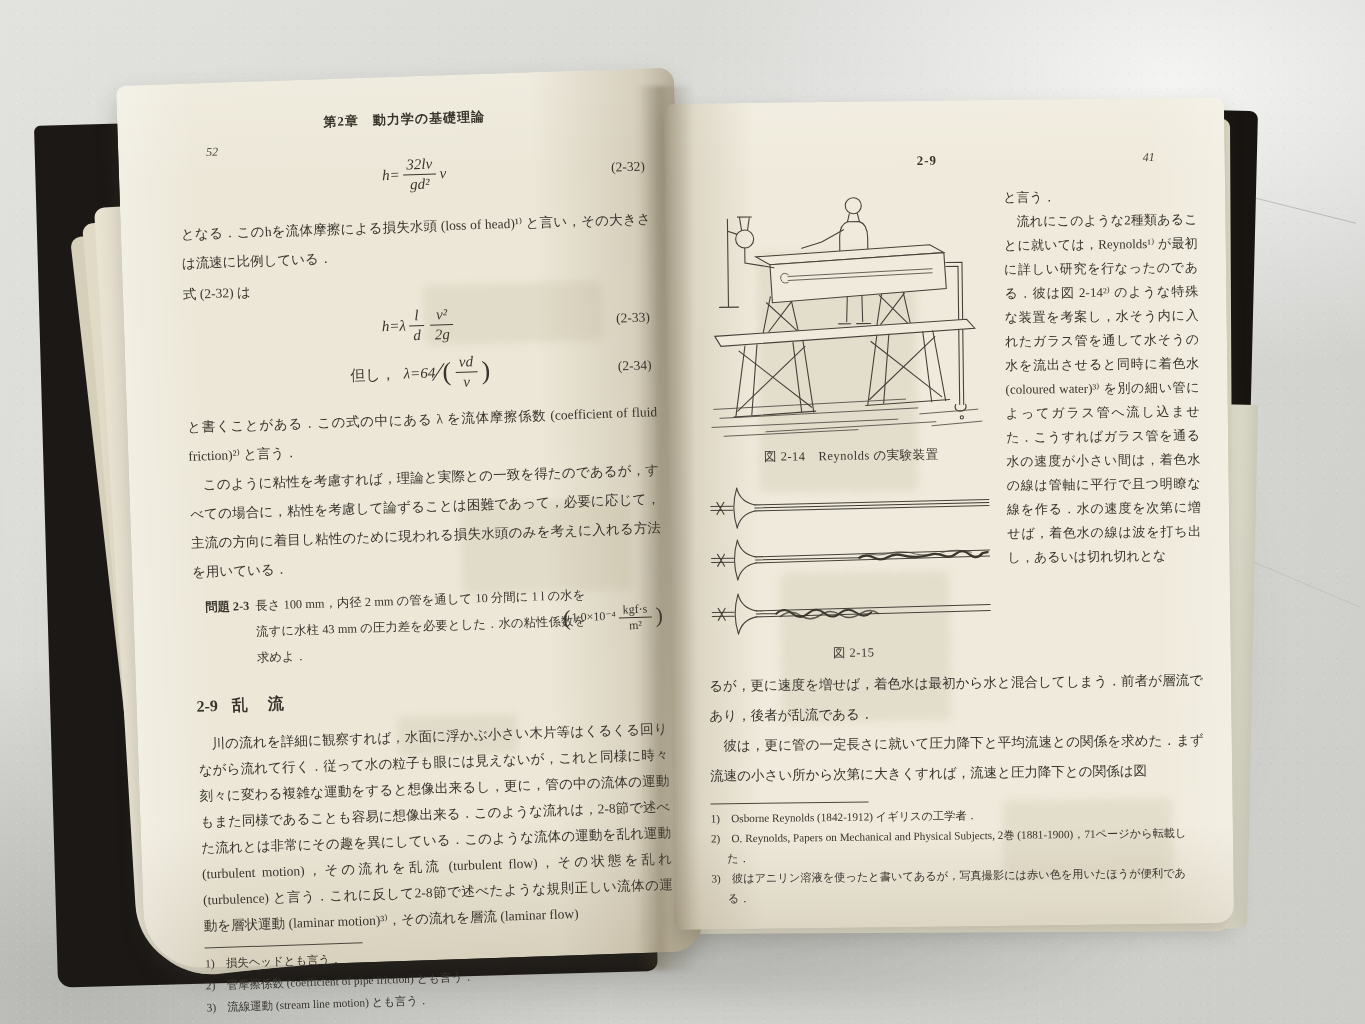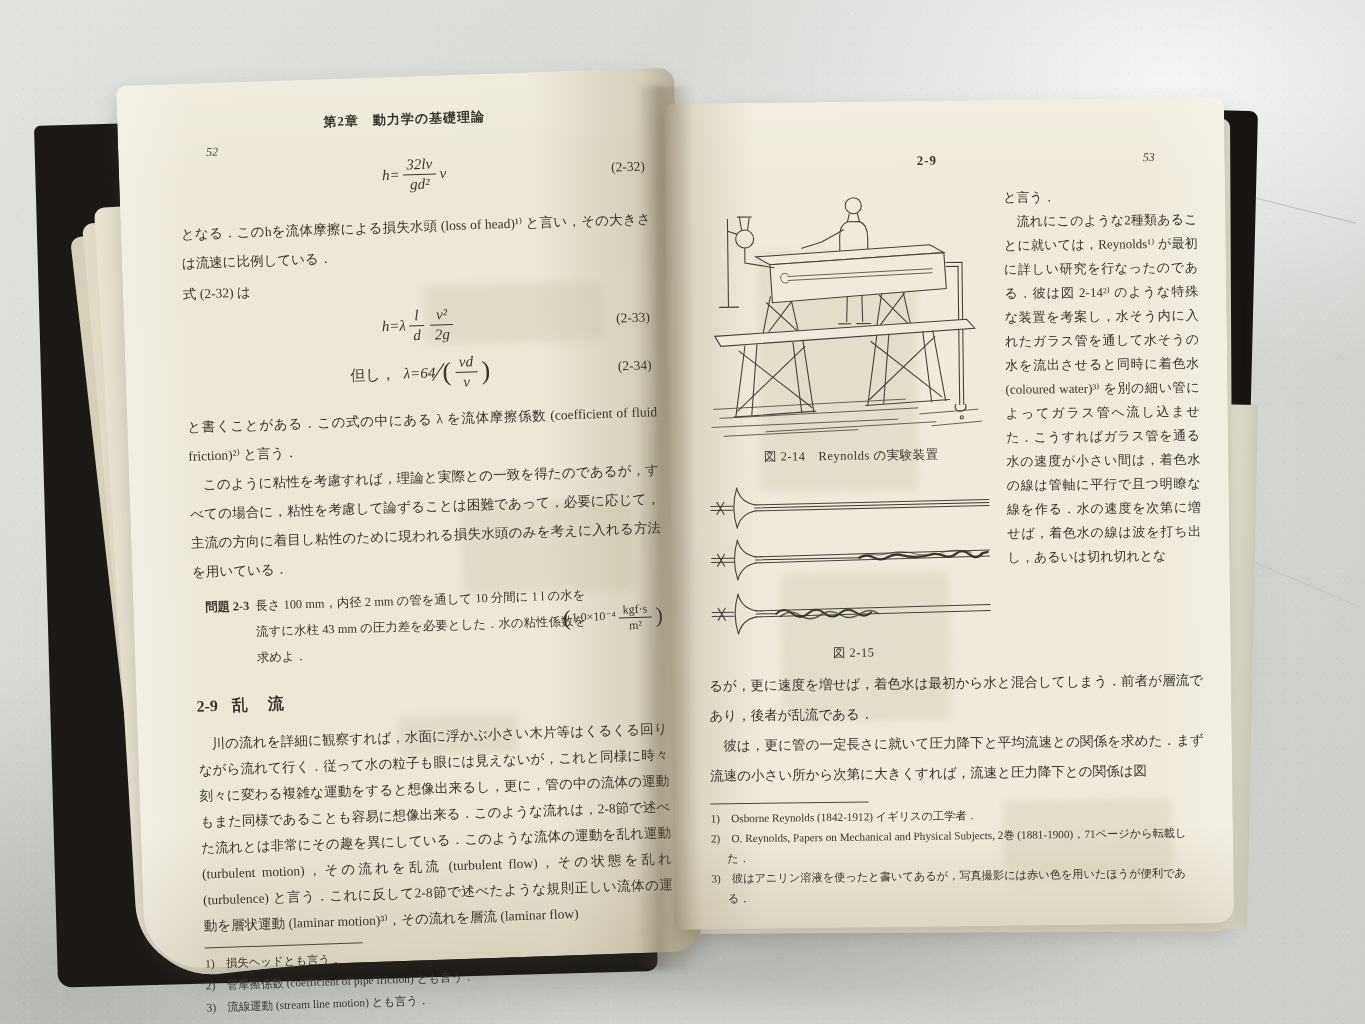--- a/index.html
+++ b/index.html
@@ -181,21 +181,21 @@
     </div>
   </div>
 
   <div class="page page-right">
     <div class="bleed" style="left:90px;top:150px;width:160px;height:240px;"></div>
     <div class="bleed" style="left:110px;top:470px;width:170px;height:150px;"></div>
     <div class="bleed" style="left:330px;top:700px;width:170px;height:80px;"></div>
 
     <div style="position:absolute;left:0;top:52px;width:100%;">
       <span class="runhead" style="position:absolute;left:252px;font-weight:600;">2-9</span>
-      <span class="pagenum" style="position:absolute;right:70px;">53</span>
+      <span class="pagenum" style="position:absolute;right:70px;">41</span>
     </div>
 
     <div style="position:absolute;left:38px;top:82px;width:494px;">
       <div style="display:flex;">
 
         <div style="width:290px;flex:0 0 auto;">
           <figure>
             <svg width="288" height="258" viewBox="0 0 288 258" aria-hidden="true">
 
               <g class="ink thin">

